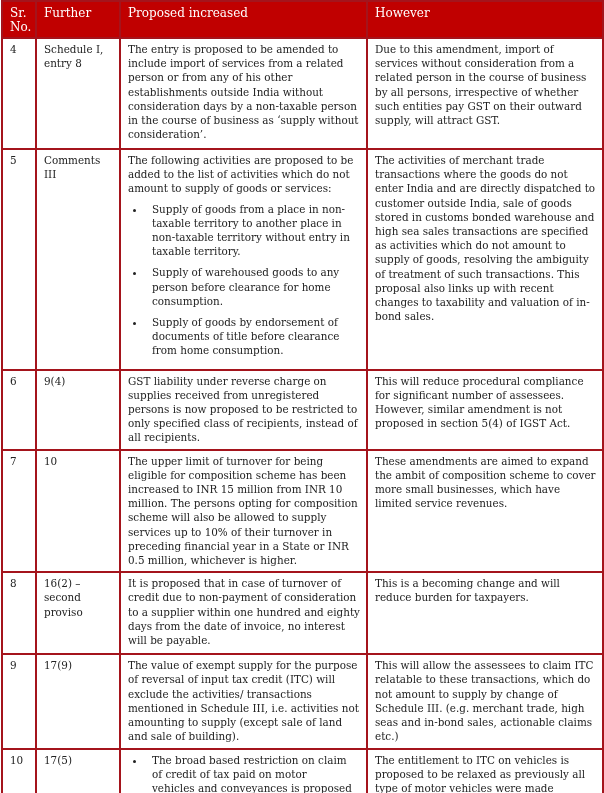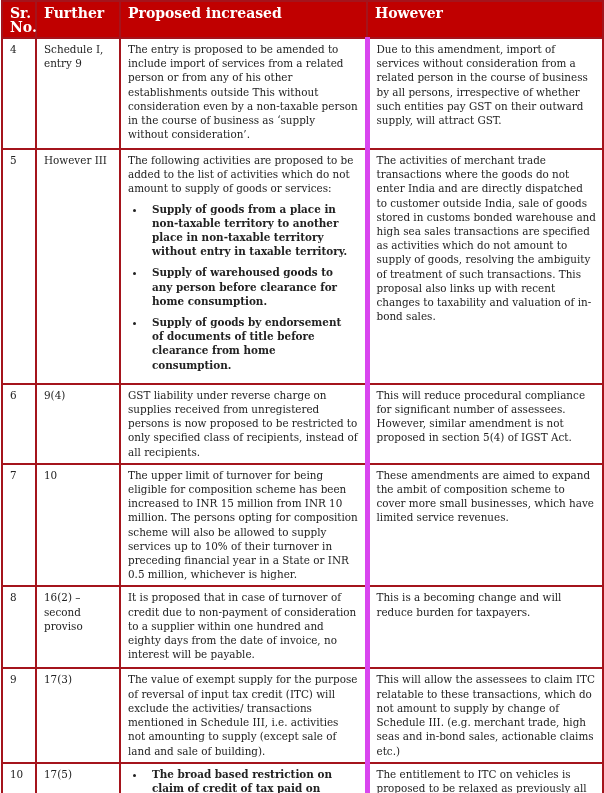--- a/index.html
+++ b/index.html
@@ -13,36 +13,36 @@
     line-height: 14.2px;
     color: #222;
     table-layout: fixed;
   }
   th, td {
     border: 2px solid #a4141c;
     vertical-align: top;
     text-align: left;
     padding: 3px 6px 4px 7px;
   }
-  td.c-comments { border-left: 5px solid #d946ef; }
+  td.c-comments { border-left: 2px solid #d946ef; }
   th {
     background: #c00000;
     color: #ffffff;
-    font-weight: bold;
-    font-size: 14px;
+    font-weight: normal;
+    font-size: 12px;
     line-height: 14px;
     border-color: #a4141c;
     padding-top: 4px;
     padding-bottom: 3px;
   }
   col.c1 { width: 34px; }
   col.c2 { width: 84px; }
   col.c3 { width: 247px; }
   col.c4 { width: 236px; }
-  ul { margin: 6px 8px 0 0; padding-left: 18px; font-weight: bold; }
+  ul { margin: 6px 8px 0 0; padding-left: 18px; }
   ul li { margin-bottom: 7px; padding-left: 6px; }
   ul.only { margin-top: 0; }
   p { margin: 0; }
 </style>
 </head>
 <body>
 
 <table>
   <colgroup>
       <col class="c1">
@@ -54,29 +54,29 @@
     <tr>
       <th>Sr. No.</th>
       <th>Further</th>
       <th>Proposed increased</th>
       <th>However</th>
     </tr>
   </thead>
   <tbody>
     <tr style="height:111px">
       <td>4</td>
-      <td>Schedule I, entry 9</td>
+      <td>Schedule I, entry 8</td>
       <td>
-          <p>The entry is proposed to be amended to include import of services from a related person or from any of his other establishments outside This without consideration even by a non-taxable person in the course of business as ‘supply without consideration’.</p>
+          <p>The entry is proposed to be amended to include import of services from a related person or from any of his other establishments outside India without consideration days by a non-taxable person in the course of business as ‘supply without consideration’.</p>
         </td>
       <td class="c-comments">Due to this amendment, import of services without consideration from a related person in the course of business by all persons, irrespective of whether such entities pay GST on their outward supply, will attract GST.</td>
     </tr>
     <tr style="height:197px">
       <td>5</td>
-      <td>However III</td>
+      <td>Comments III</td>
       <td>
         <p>The following activities are proposed to be added to the list of activities which do not amount to supply of goods or services:</p>
         <ul>
           <li>Supply of goods from a place in non-taxable territory to another place in non-taxable territory without entry in taxable territory.</li>
           <li>Supply of warehoused goods to any person before clearance for home consumption.</li>
           <li>Supply of goods by endorsement of documents of title before clearance from home consumption.</li>
         </ul>
       </td>
       <td class="c-comments">The activities of merchant trade transactions where the goods do not enter India and are directly dispatched to customer outside India, sale of goods stored in customs bonded warehouse and high sea sales transactions are specified as activities which do not amount to supply of goods, resolving the ambiguity of treatment of such transactions. This proposal also links up with recent changes to taxability and valuation of in-bond sales.</td>
     </tr>
@@ -99,21 +99,21 @@
     <tr style="height:82px">
       <td>8</td>
       <td>16(2) – second proviso</td>
       <td>
           <p>It is proposed that in case of turnover of credit due to non-payment of consideration to a supplier within one hundred and eighty days from the date of invoice, no interest will be payable.</p>
         </td>
       <td class="c-comments">This is a becoming change and will reduce burden for taxpayers.</td>
     </tr>
     <tr style="height:82px">
       <td>9</td>
-      <td>17(3)</td>
+      <td>17(9)</td>
       <td>
           <p>The value of exempt supply for the purpose of reversal of input tax credit (ITC) will exclude the activities/ transactions mentioned in Schedule III, i.e. activities not amounting to supply (except sale of land and sale of building).</p>
         </td>
       <td class="c-comments">This will allow the assessees to claim ITC relatable to these transactions, which do not amount to supply by change of Schedule III. (e.g. merchant trade, high seas and in-bond sales, actionable claims etc.)</td>
     </tr>
     <tr style="height:110px">
       <td>10</td>
       <td>17(5)</td>
       <td>
         <ul class="only">

